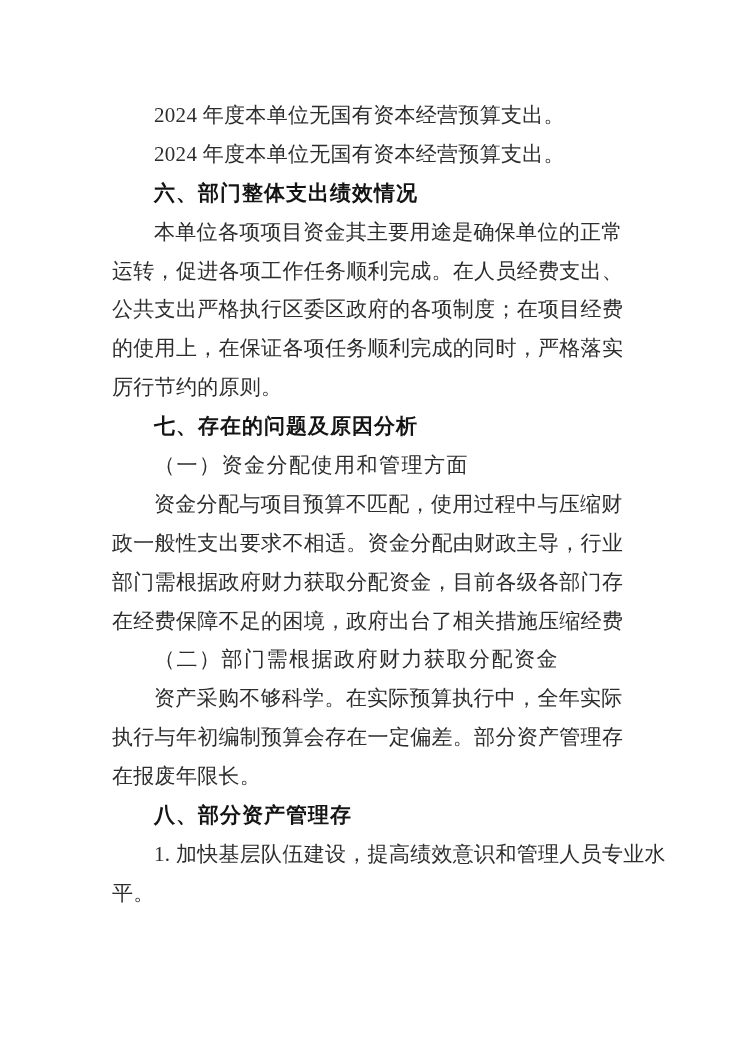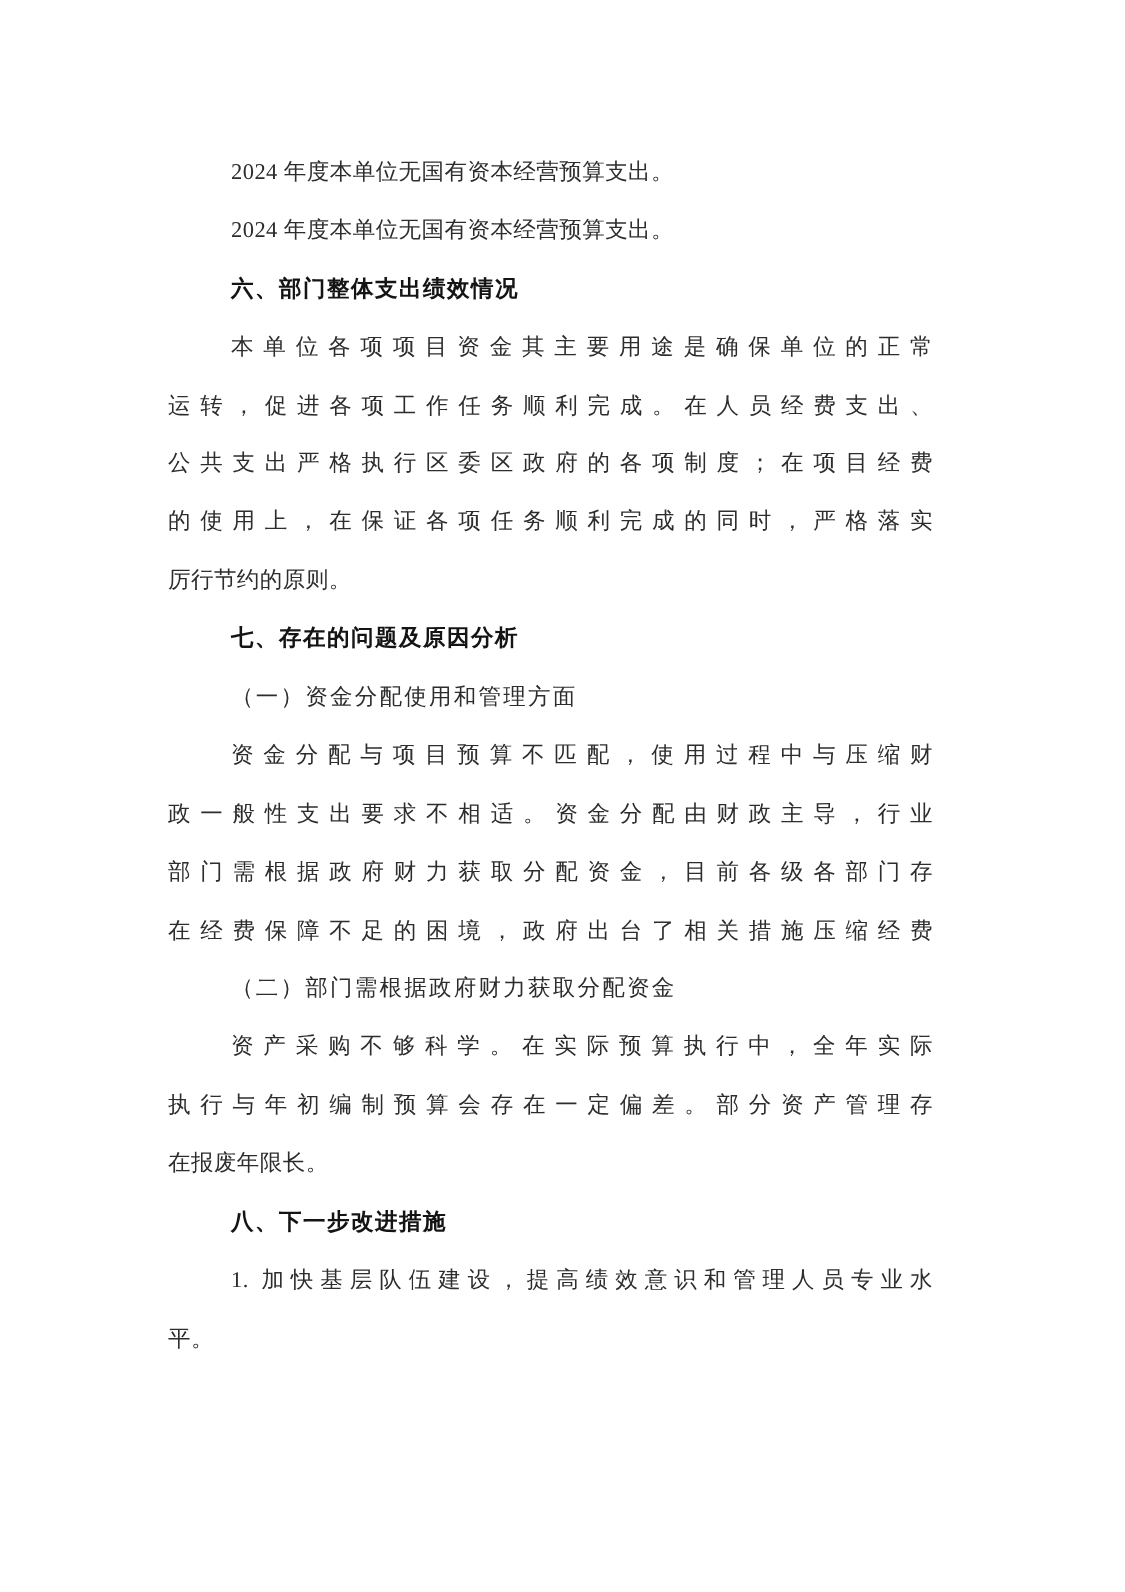--- a/index.html
+++ b/index.html
@@ -18,21 +18,21 @@
   .content {
     position: absolute;
     left: 112px;
     top: 96px;
     width: 510px;
   }
   .block { margin: 0; padding: 0; }
   .line {
     height: 38.9px;
     line-height: 38.9px;
-    font-size: 15px;
+    font-size: 21px;
     color: #2d2d2d;
     font-family: "Liberation Serif", serif;
     text-align: justify;
     text-align-last: justify;
     white-space: nowrap;
     letter-spacing: 0.3px;
   }
   .line.last {
     text-align: left;
     text-align-last: left;
@@ -85,20 +85,20 @@
       </div>
       <div class="block subheading">
         <div class="line first last">（二）部门需根据政府财力获取分配资金</div>
       </div>
       <div class="block paragraph">
         <div class="line first">资产采购不够科学。在实际预算执行中，全年实际</div>
         <div class="line">执行与年初编制预算会存在一定偏差。部分资产管理存</div>
         <div class="line last">在报废年限长。</div>
       </div>
       <div class="block heading">
-        <div class="line first last">八、下一步改进措施</div>
+        <div class="line first last">八、部分资产管理存</div>
       </div>
       <div class="block paragraph">
         <div class="line first">1. 加快基层队伍建设，提高绩效意识和管理人员专业水</div>
         <div class="line last">平。</div>
       </div>
     </div>
 </div>
 
 </body></html>

